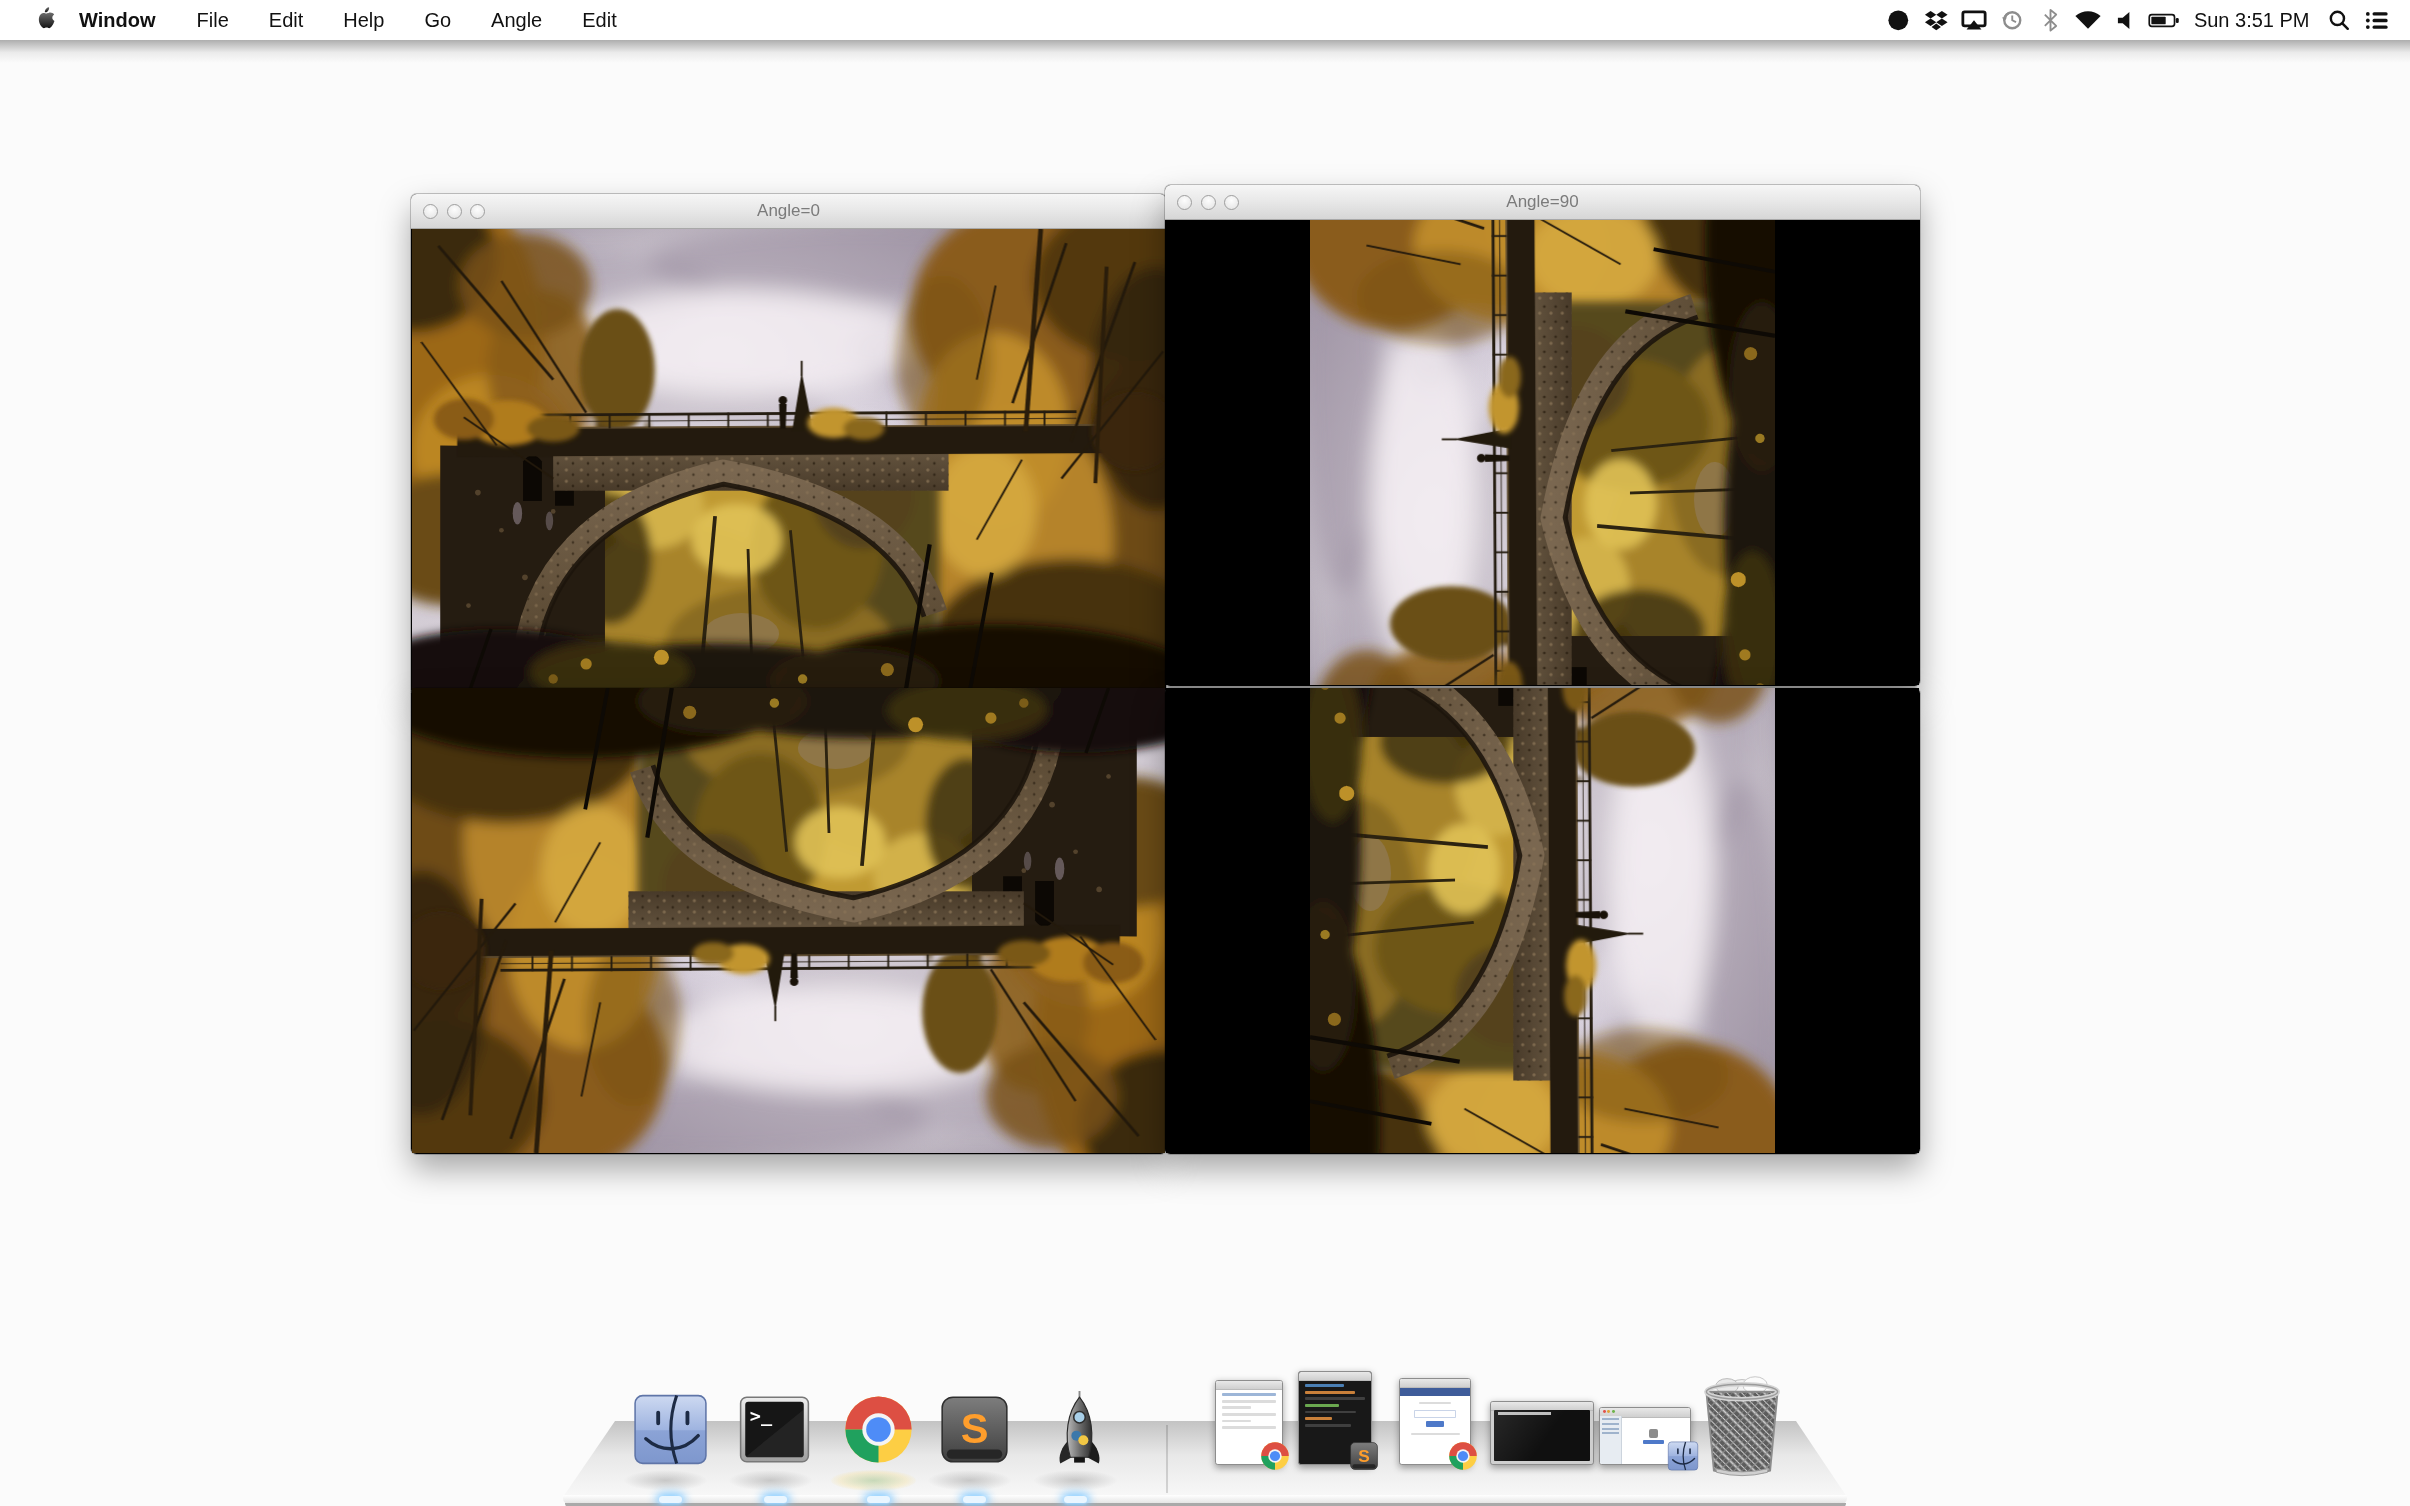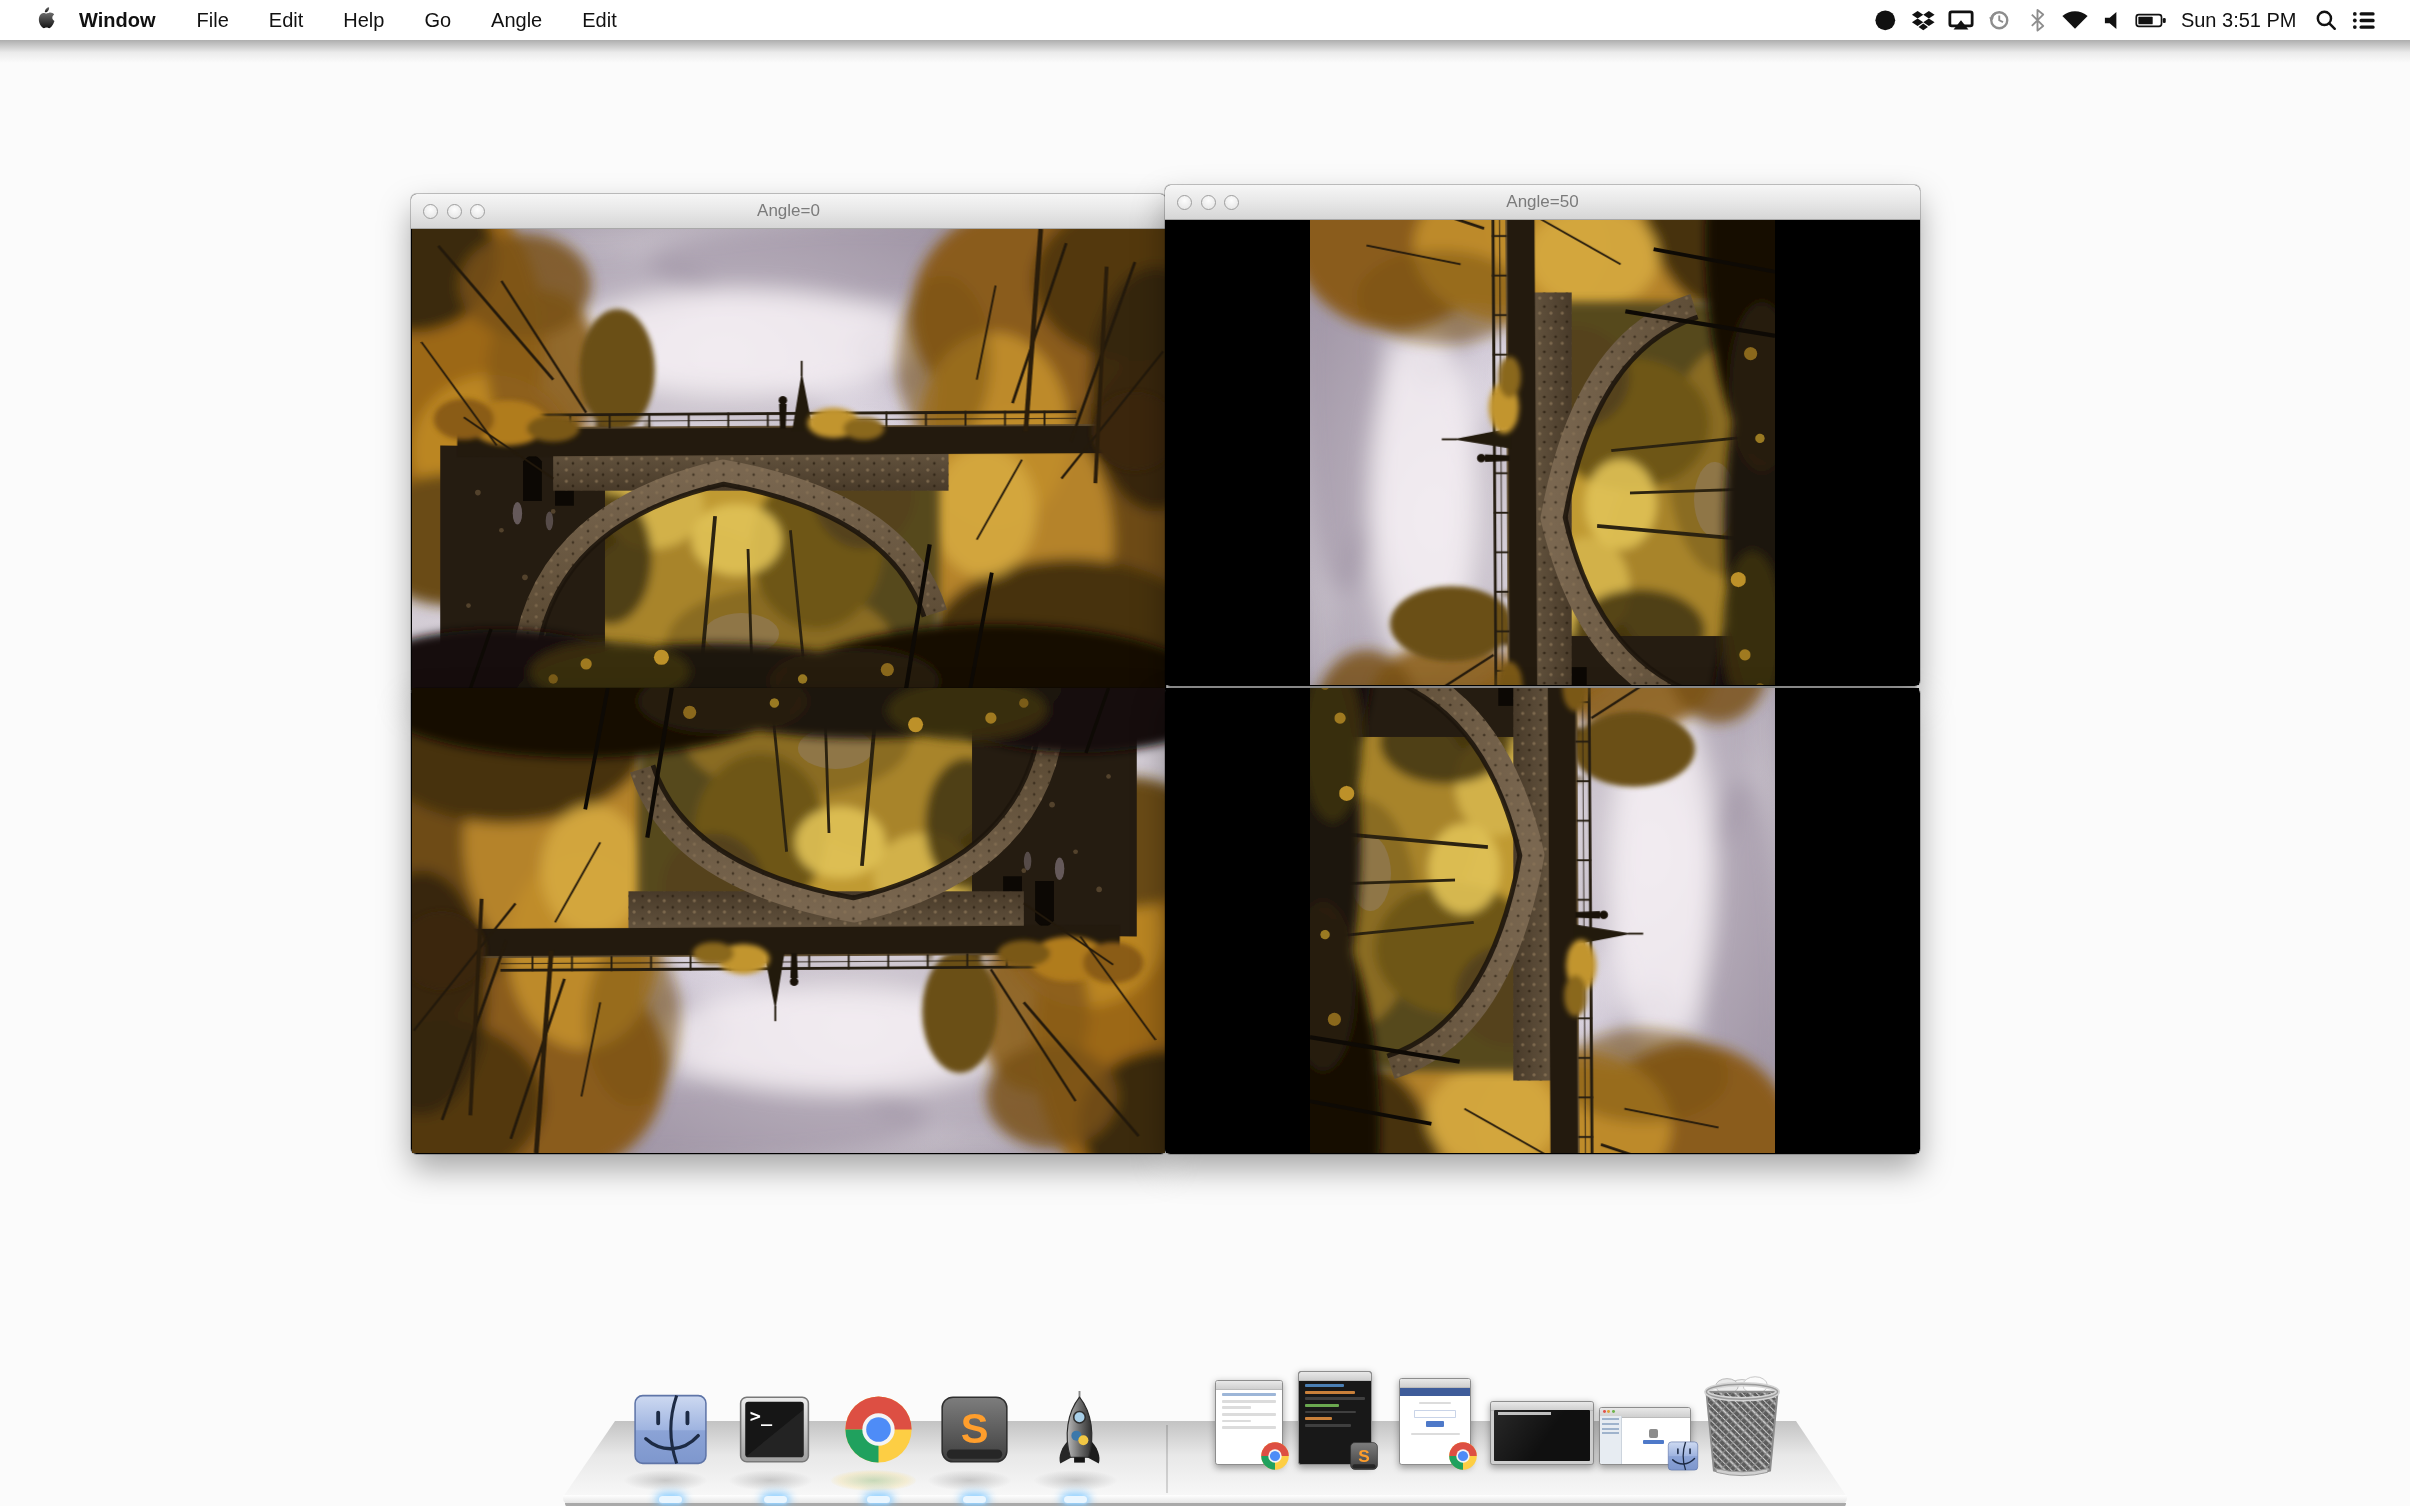--- a/index.html
+++ b/index.html
@@ -16,21 +16,21 @@
   }
   #menushadow{
     position:absolute;left:0;top:40px;width:2411px;height:22.6px;
     background:linear-gradient(rgba(80,80,80,.45),rgba(120,120,120,.12) 55%,rgba(255,255,255,0));
     pointer-events:none;z-index:49;
   }
   .mb-left{display:flex;align-items:center;gap:0;padding-left:28px;}
   .mb-item{font-size:20px;color:#111;padding:0 20px;line-height:40px;white-space:nowrap;}
   .mb-app{font-weight:bold;padding:0 21px;}
   .apple{width:24.5px;height:28px;margin-left:5.6px;}
-  .mb-right{margin-left:auto;display:flex;align-items:center;gap:6px;padding-right:31px;}
+  .mb-right{margin-left:auto;display:flex;align-items:center;gap:6px;padding-right:18px;}
   .sicon{width:32px;height:28px;display:flex;align-items:center;justify-content:center;}
   .mb-clock{font-size:20px;color:#111;padding:0 7.5px;white-space:nowrap;}
   
   .win{
     position:absolute;width:755px;border-radius:5.6px;background:#000;
     box-shadow:0 15px 32px rgba(0,0,0,.34), 0 0 0 0.9px rgba(0,0,0,.22);
   }
   .titlebar{
     height:34px;border-radius:5.6px 5.6px 0 0;position:relative;
     background:linear-gradient(#f6f6f6,#e9e9e9 45%,#d6d6d6);
@@ -451,21 +451,21 @@
   </div>
 </section>
 
 <section class="win" style="left:1165px;top:185px;">
   <div class="titlebar">
     <div class="tl-dots">
       <span class="tl-dot"></span>
       <span class="tl-dot"></span>
       <span class="tl-dot"></span>
     </div>
-    <span class="wtitle">Angle=50</span>
+    <span class="wtitle">Angle=90</span>
   </div>
   <div class="wcontent">
     <div class="scene" style="transform: rotate(-90deg);">
       <svg viewBox="0 0 800 494">
           <use href="#bridge"></use>
         </svg>
     </div>
   </div>
 </section>
 

